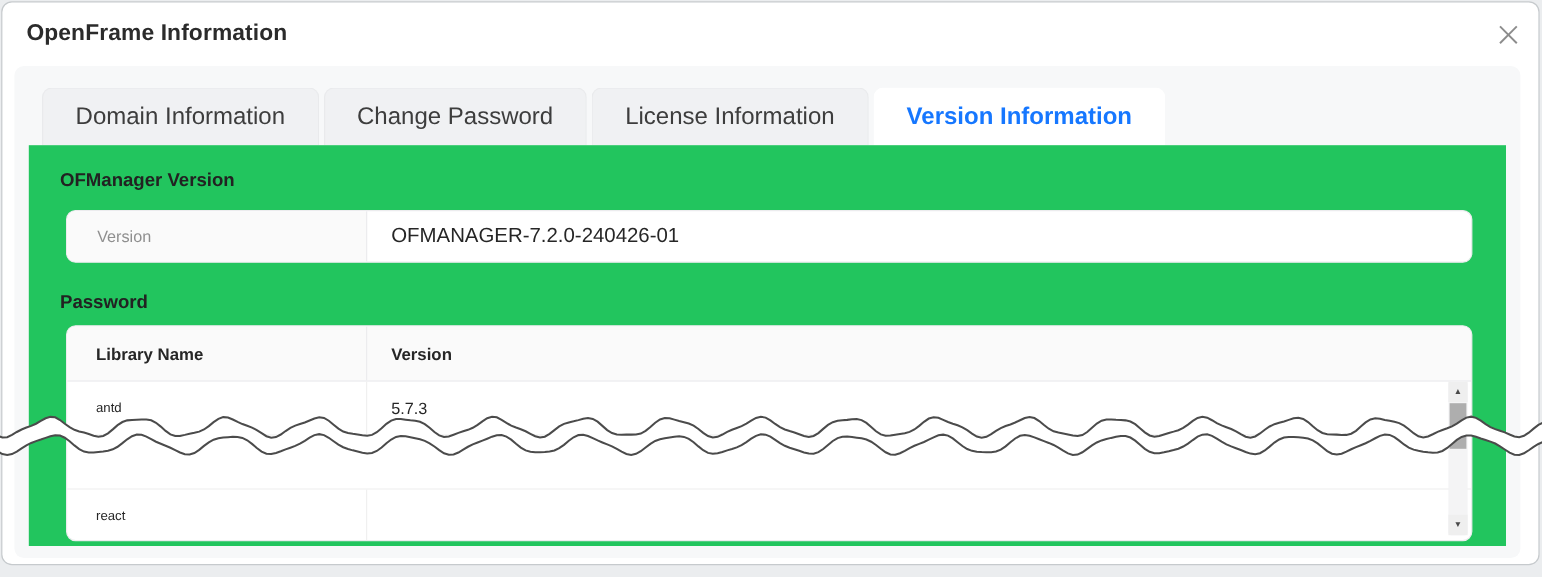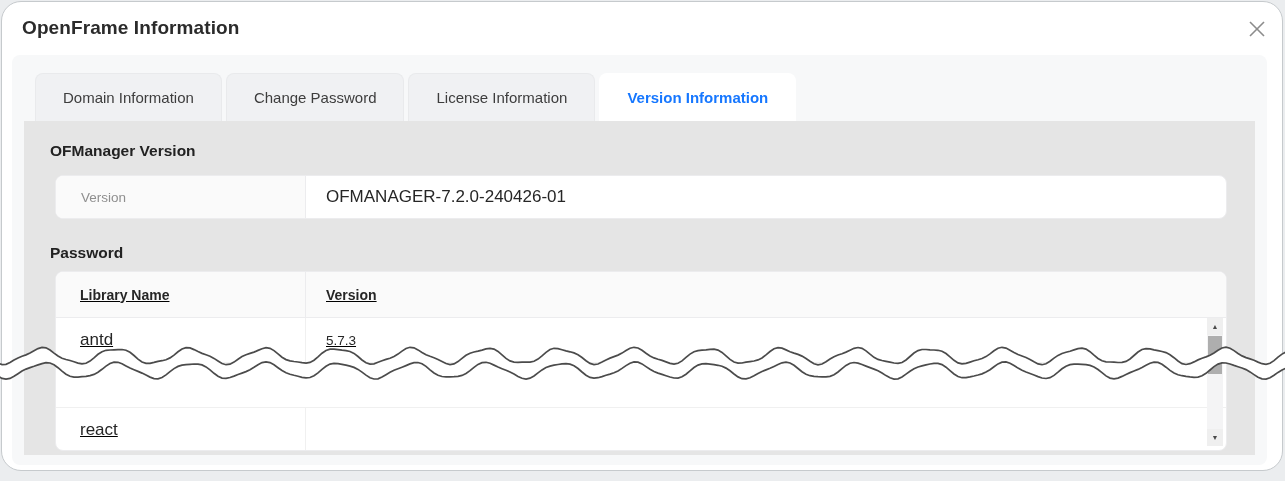--- a/index.html
+++ b/index.html
@@ -1,60 +1,60 @@
 <!DOCTYPE html>
 <html><head>
 <meta charset="utf-8">
 <style>
   * { margin:0; padding:0; box-sizing:border-box; }
   html,body { width:1285px; height:481px; overflow:hidden;
     font-family:"Liberation Sans","DejaVu Sans",sans-serif; background:#ebedef; }
 
   .modal { position:absolute; left:1px; top:1px; width:1282px; height:470px;
-    background:#fff; border:1px solid #c6cacd; border-radius:20px; }
+    background:#fff; border:1px solid #c6cacd; border-radius:9px; }
 
   .modal-title { position:absolute; left:20px; top:15px; font-size:19px;
     font-weight:700; color:#2b2b2b; letter-spacing:.1px; }
 
   .close-btn { position:absolute; left:1242px; top:14px; width:26px; height:26px;
     display:flex; align-items:center; justify-content:center; cursor:pointer; }
 
   .tab-container { position:absolute; left:10px; top:53px; width:1255px; height:410px;
     background:#f7f8f9; border-radius:8px; }
 
   .tabs-row { position:absolute; left:0; top:18px; width:100%; height:48px;
     padding-left:23px; display:flex; }
   .tab { height:48px; padding:0 27px; margin-right:4px; display:flex;
-    align-items:center; font-size:15px; color:#3d3d3d; background:#f0f1f3;
+    align-items:center; font-size:20px; color:#3d3d3d; background:#f0f1f3;
     border:1px solid #e9eaec; border-bottom:none; border-radius:8px 8px 0 0;
     cursor:pointer; white-space:nowrap; }
   .tab.active { background:#fff; border-color:transparent; font-weight:700; }
 
   .panel { position:absolute; left:12px; top:66px; width:1231px; height:334px;
-    background:#e5e5e5; padding:22px 26px 0 26px; overflow:hidden; }
+    background:#22c55e; padding:22px 26px 0 26px; overflow:hidden; }
 
   .sec-heading { font-size:15.5px; font-weight:700; color:#222; line-height:16px; }
   .sec-heading + .kv-box { margin-top:16px; }
 
   .kv-box { margin-left:5px; width:1172px; height:44px; display:flex;
     border:1px solid #ececee; border-radius:8px; overflow:hidden; background:#fff; }
   .kv-label { width:250px; background:#fafafa; border-right:1px solid #ececee;
     display:flex; align-items:center; padding-left:25px; font-size:13.5px; color:#8f8f8f; }
   .kv-value { flex:1; display:flex; align-items:center; padding-left:20px;
     font-size:17px; color:#262626; }
 
   .heading-2 { margin-top:26px; }
 
   .lib-table { position:relative; margin-top:10px; margin-left:5px; width:1172px;
     height:180px; border:1px solid #ececee; border-radius:8px; overflow:hidden;
     background:#fff; }
-  .lt-row { display:flex; height:45px; border-bottom:1px solid #f0f0f0;text-decoration:underline; }
+  .lt-row { display:flex; height:45px; border-bottom:1px solid #f0f0f0; }
   .lt-row.header { height:46px; background:#fafafa; border-bottom:1px solid #ececee; }
   .lt-c1 { width:250px; border-right:1px solid #f0f0f0; display:flex;
-    align-items:center; padding-left:24px; font-size:17px; color:#262626; }
+    align-items:center; padding-left:24px; font-size:11px; color:#262626; }
   .lt-row.header .lt-c1 { border-right:1px solid #ececee; }
   .lt-c2 { flex:1; display:flex; align-items:center; padding-left:20px;
     font-size:13.5px; color:#262626; }
   .lt-row.header .lt-c1, .lt-row.header .lt-c2 { font-weight:700; font-size:14px; }
 
   .scrollbar { position:absolute; right:3px; top:46px; width:16px; height:128px;
     background:#f4f4f5; border-radius:2px; }
   .sb-btn { position:absolute; left:0; width:16px; height:17px; background:#efefef;
     display:flex; align-items:center; justify-content:center; font-size:7px;
     color:#4a4a4a; cursor:pointer; }

